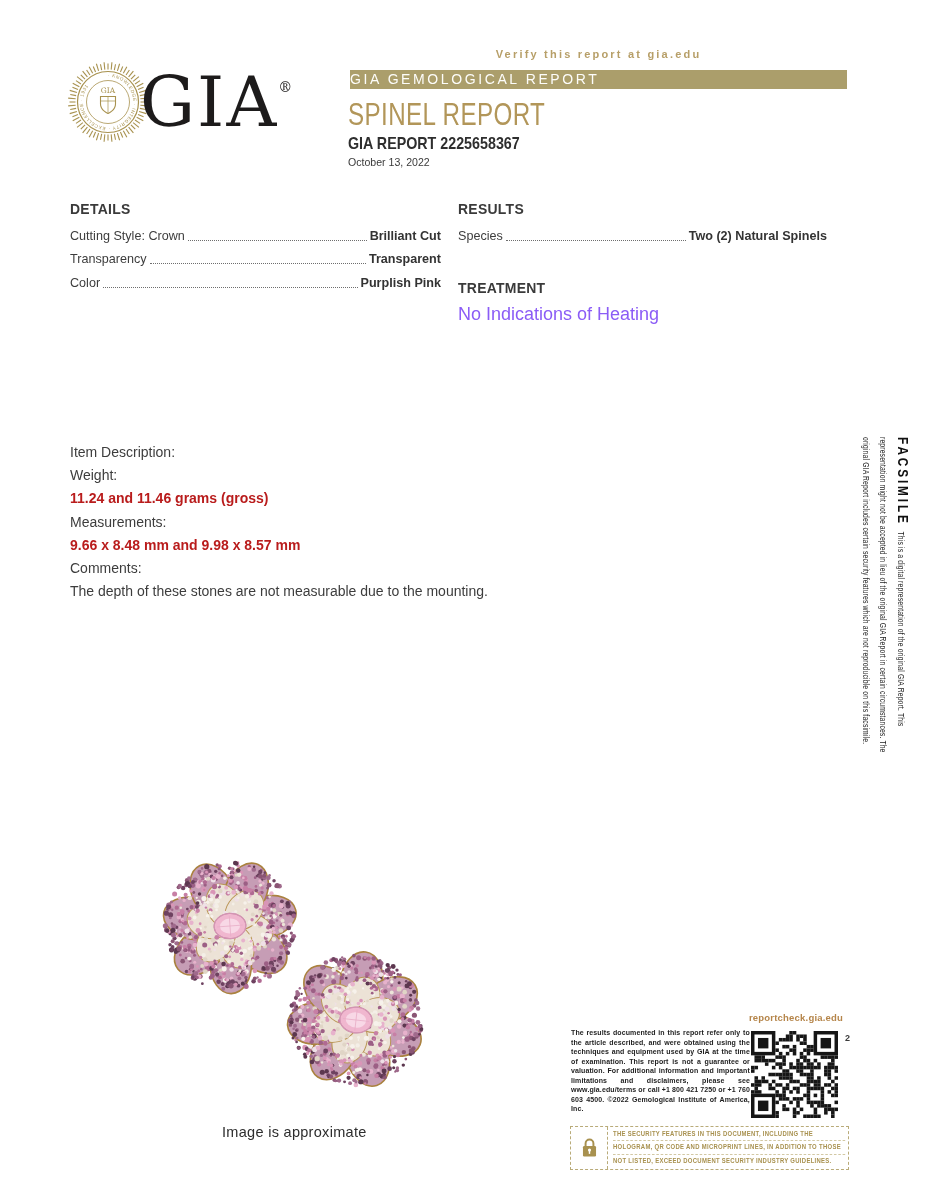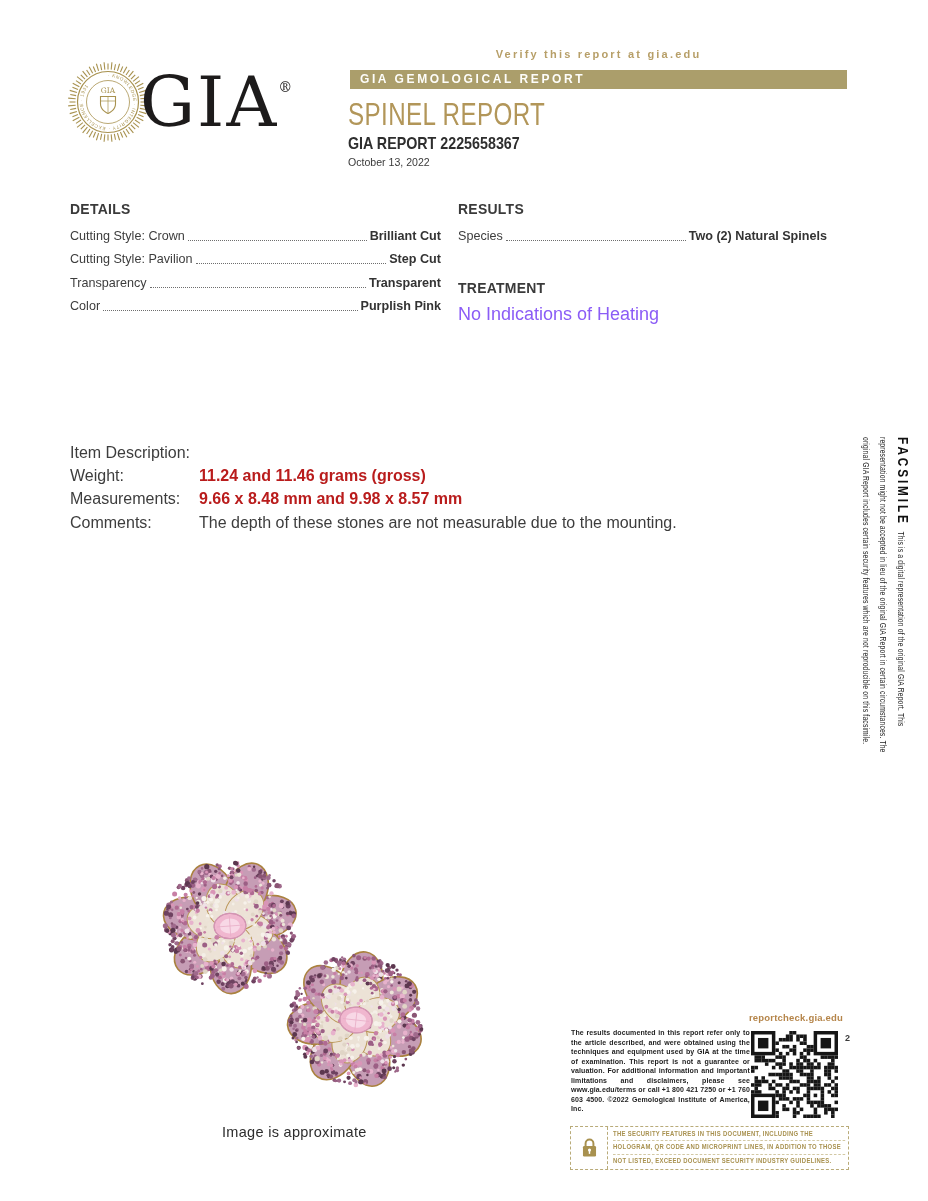--- a/index.html
+++ b/index.html
@@ -4,21 +4,21 @@
 <style>
   html,body{margin:0;padding:0;background:#ffffff;}
   .page{position:relative;width:928px;height:1201px;background:#fff;overflow:hidden;
         font-family:"Liberation Sans",sans-serif;color:#3d3d3d;}
   .abs{position:absolute;}
 
   
   .verify{left:350px;top:48px;width:497px;text-align:center;font-size:11px;font-weight:700;
           letter-spacing:2.2px;color:#b79f68;}
   .banner{left:350px;top:70px;width:497px;height:19px;background:#ab9e6b;}
-  .banner span{display:block;line-height:19px;padding-left:10px;font-size:12px;font-weight:700;
+  .banner span{display:block;line-height:19px;font-size:14px;font-weight:400;
           letter-spacing:2.6px;color:#fdfdfa;}
   .gia-logotype{left:140px;top:68px;font-family:"DejaVu Serif",serif;font-size:69px;line-height:1;
           color:#1d1b1b;letter-spacing:2px;}
   .gia-reg{font-size:14px;vertical-align:34px;letter-spacing:0;}
   .title{left:348px;top:99px;font-size:31px;line-height:1;color:#b29659;letter-spacing:0.5px;
           transform:scaleX(0.78);transform-origin:left top;white-space:nowrap;}
   .report-no{left:348px;top:135px;font-size:17px;font-weight:700;color:#2e2e2e;line-height:1;
           transform:scaleX(0.84);transform-origin:left top;white-space:nowrap;}
   .date{left:348px;top:156px;font-size:11.5px;color:#3a3a3a;transform:scaleX(0.92);
           transform-origin:left top;white-space:nowrap;}
@@ -28,21 +28,21 @@
           transform:scaleX(0.9);transform-origin:left top;white-space:nowrap;}
   .rows{display:block;}
   .lrow{display:flex;align-items:flex-end;height:23.2px;font-size:12.6px;}
   .lrow .lab{white-space:nowrap;line-height:17px;}
   .lrow .leader{flex:1;border-bottom:1.6px dotted #6e6e6e;margin:0 3px 4px 3px;min-width:12px;}
   .lrow .val{white-space:nowrap;font-weight:700;color:#333;line-height:17px;}
   .plain-txt{font-size:18px;color:#8b5cf6;}
 
   
   .item-block{left:70px;top:441px;width:716px;}
-  .irow{display:flex;font-size:16px;line-height:23.2px;}
+  .irow{display:flex;font-size:14px;line-height:23.2px;flex-direction:column;}
   .irow .ilab{width:129px;flex:none;}
   .irow .ival{flex:1;}
   .irow .ival.bold{font-weight:700;color:#b91c1c;}
 
   
   .facs{left:911px;top:437px;width:402px;transform:rotate(90deg) scaleX(0.816);
         transform-origin:0 0;color:#1f1f1f;font-size:8.3px;line-height:17.5px;letter-spacing:0.2px;}
   .facs .fh{font-size:14.5px;font-weight:700;letter-spacing:3.5px;color:#111;margin-right:7px;}
 
   
@@ -162,25 +162,20 @@
   <div class="abs title">SPINEL REPORT</div>
   <div class="abs report-no">GIA REPORT 2225658367</div>
   <div class="abs date">October 13, 2022</div>
 
   <div class="abs sect-h" style="left:70px;top:201px">DETAILS</div>
   <div class="abs rows" style="left:70px;top:222px;width:371px">
     <div class="lrow">
       <span class="lab">Cutting Style: Crown</span>
       <span class="leader"></span>
       <span class="val">Brilliant Cut</span>
-    </div>
-    <div class="lrow">
-      <span class="lab">Cutting Style: Pavilion</span>
-      <span class="leader"></span>
-      <span class="val">Step Cut</span>
     </div>
     <div class="lrow">
       <span class="lab">Transparency</span>
       <span class="leader"></span>
       <span class="val">Transparent</span>
     </div>
     <div class="lrow">
       <span class="lab">Color</span>
       <span class="leader"></span>
       <span class="val">Purplish Pink</span>

